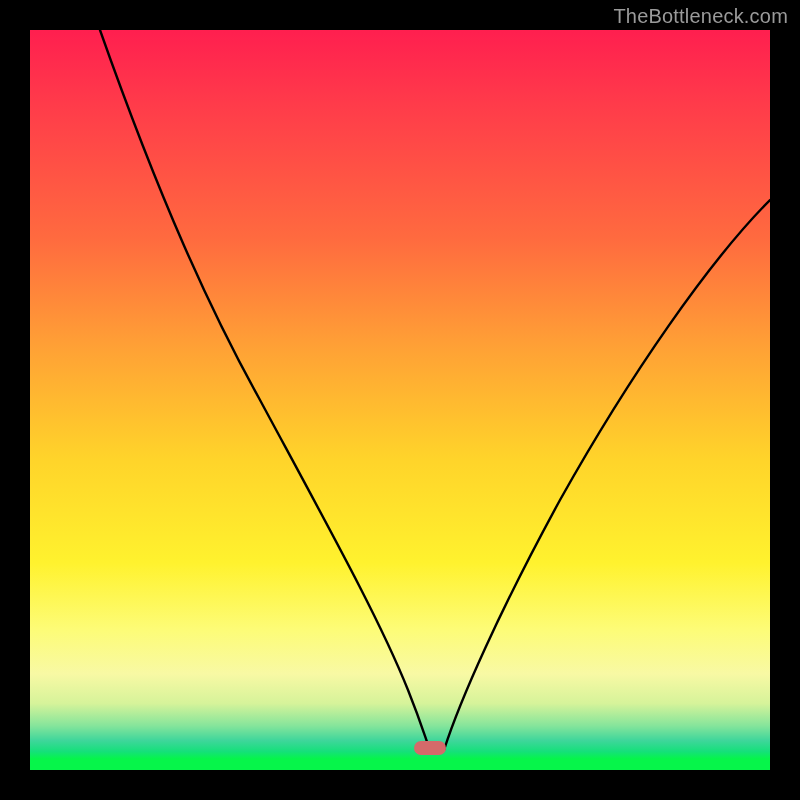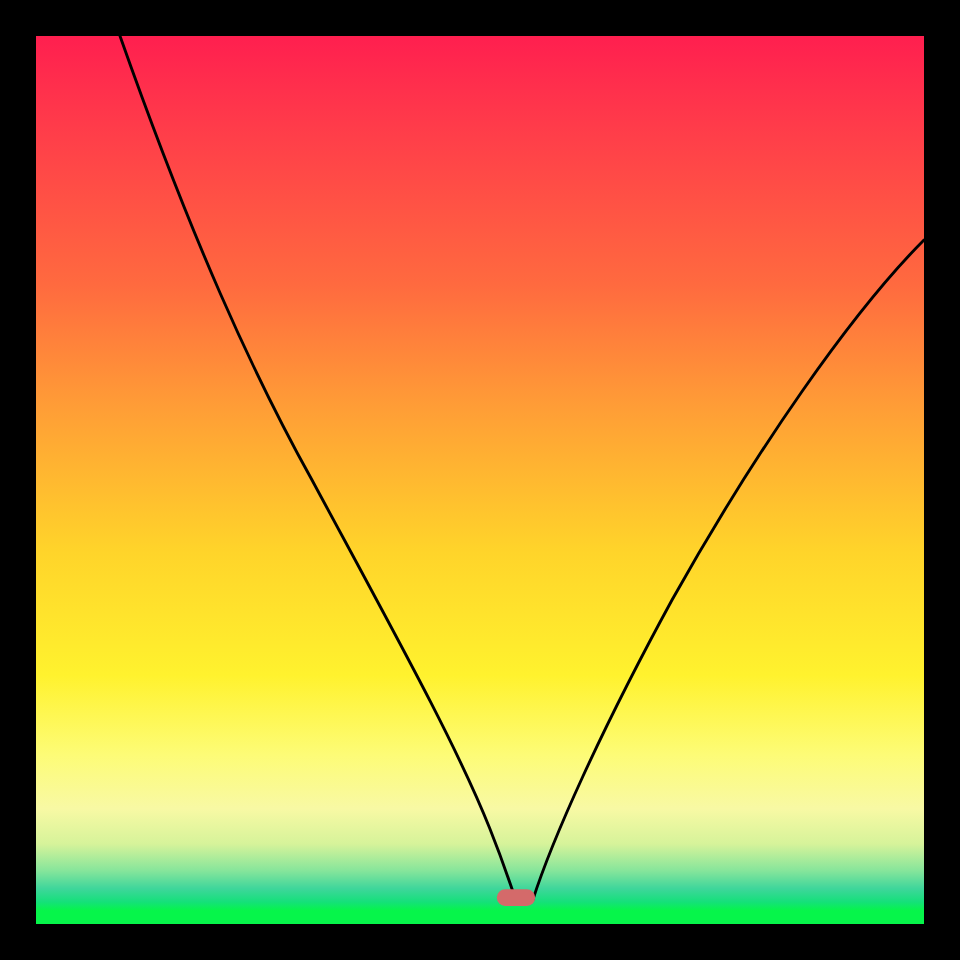--- a/index.html
+++ b/index.html
@@ -86,14 +86,15 @@
     <div class="gradient"></div>
 
     <svg class="curve-svg" viewBox="0 0 740 740" preserveAspectRatio="none">
       <path fill="none" stroke="#000000" stroke-width="2.4" stroke-linecap="round" stroke-linejoin="round" d="M 70 0 C 130 170, 180 280, 230 370 C 300 500, 350 590, 378 660 C 392 695, 396 710, 400 720 L 414 720 C 430 670, 470 580, 530 470 C 600 345, 680 230, 740 170"></path>
     </svg>
 
     <div class="marker" style="left: 54%; top: 97%; background: rgb(212, 106, 106);"></div>
 
   </div>
 
+  <div class="watermark">TheBottleneck.com</div>
 
 </div>
 
 </body></html>

